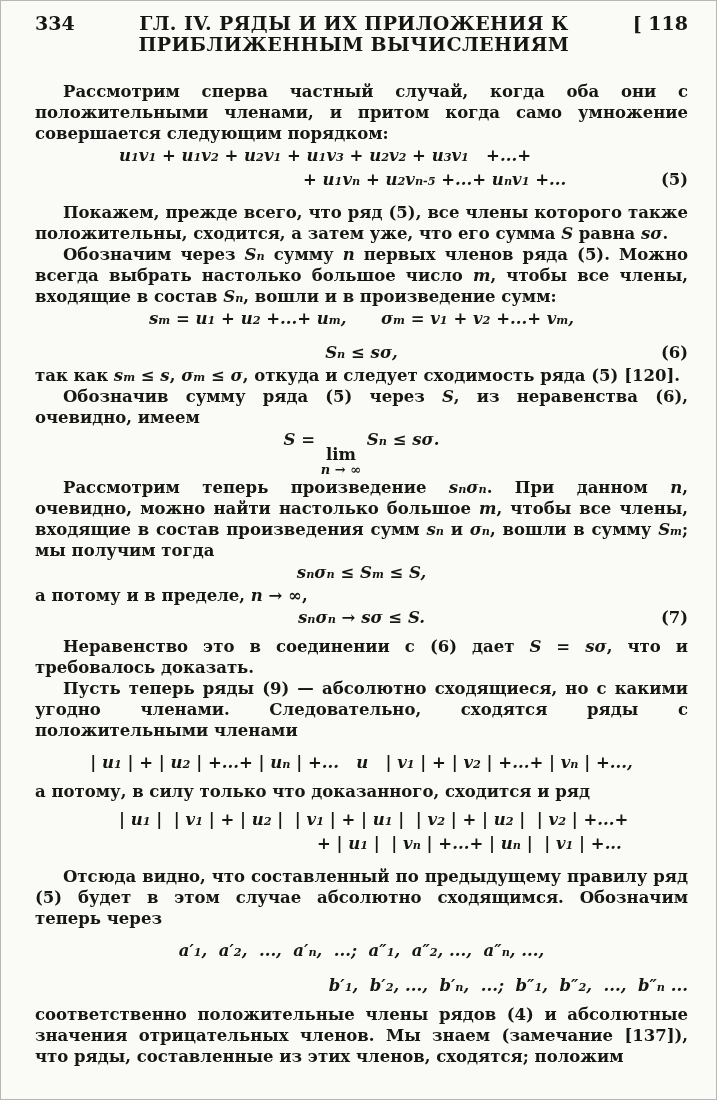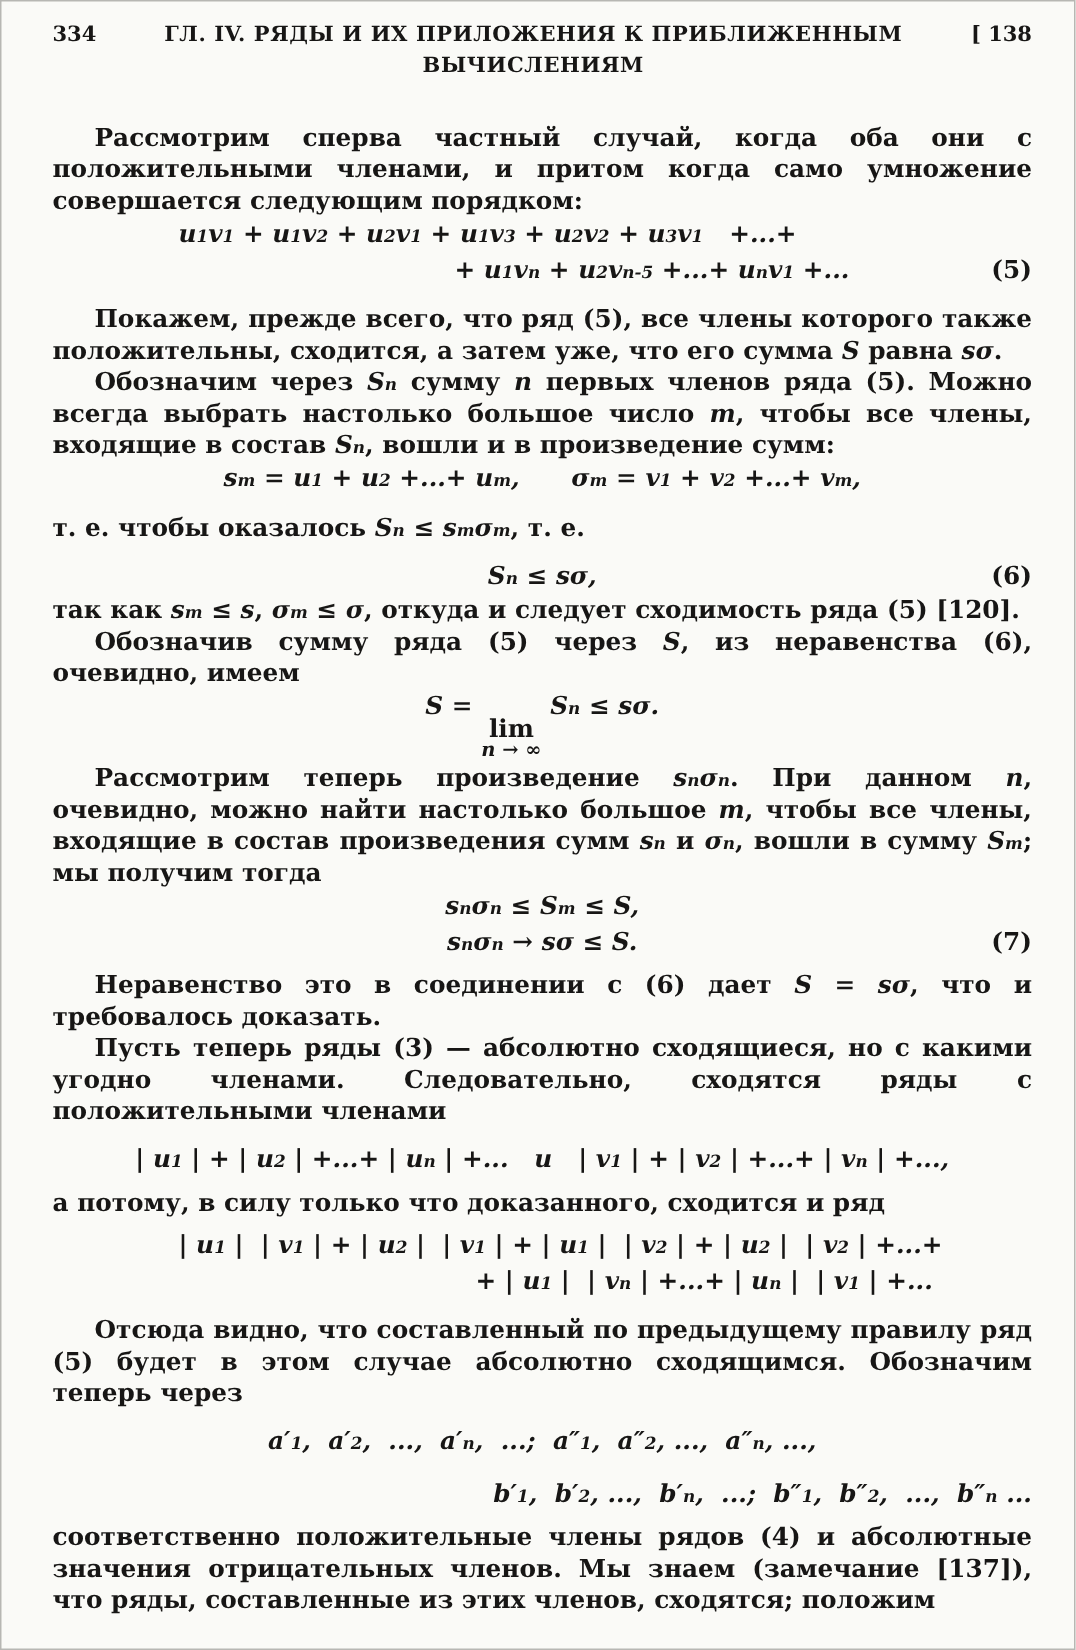--- a/index.html
+++ b/index.html
@@ -12,21 +12,21 @@
   }
   .page {
     position:relative; box-sizing:border-box;
     width:717px; height:1100px;
     padding:12px 28px 0 34px;
     border:1px solid #b7b7b3;
     font-weight:600;
     font-size:16.5px; line-height:21px;
   }
   
-  .header { display:flex; align-items:baseline; font-size:14px; font-weight:700; }
+  .header { display:flex; align-items:baseline; font-size:19px; font-weight:700; }
   .pagenum { min-width:40px; }
   .htitle { flex:1; text-align:center; letter-spacing:.4px; }
   .sref { min-width:52px; text-align:right; }
   
   .para { margin:0; text-align:justify; }
   .para.indent { text-indent:28px; }
   .mi { font-style:italic; }
   
   .formula { position:relative; font-style:italic; line-height:24px; }
   .fline { white-space:pre; }
@@ -52,39 +52,38 @@
   .mt8{margin-top:0} .mt6{margin-top:6px}
 </style>
 </head>
 <body>
 
 <div class="page">
 
   <div class="header">
     <span class="pagenum">334</span>
     <span class="htitle">ГЛ. IV. РЯДЫ И ИХ ПРИЛОЖЕНИЯ К ПРИБЛИЖЕННЫМ ВЫЧИСЛЕНИЯМ</span>
-    <span class="sref">[ 138</span>
+    <span class="sref">[ 118</span>
   </div>
 
   <p class="para indent mt26">Рассмотрим сперва частный случай, когда оба они с положительными членами, и притом когда само умножение совершается следующим порядком:</p>
 
   <div class="formula f5 mt8">
     <div class="fline l1">u<span class="sb">1</span>v<span class="sb">1</span> + u<span class="sb">1</span>v<span class="sb">2</span> + u<span class="sb">2</span>v<span class="sb">1</span> + u<span class="sb">1</span>v<span class="sb">3</span> + u<span class="sb">2</span>v<span class="sb">2</span> + u<span class="sb">3</span>v<span class="sb">1</span>   +...+</div>
     <div class="fline l2">+ u<span class="sb">1</span>v<span class="sb">n</span> + u<span class="sb">2</span>v<span class="sb">n-5</span> +...+ u<span class="sb">n</span>v<span class="sb">1</span> +...</div>
     <span class="ftag tag-bottom">(5)</span>
   </div>
 
   <p class="para indent mt10">Покажем, прежде всего, что ряд (5), все члены которого также положительны, сходится, а затем уже, что его сумма <span class="mi">S</span> равна <span class="mi">sσ</span>.</p>
   <p class="para indent">Обозначим через <span class="mi">S<span class="sb">n</span></span> сумму <span class="mi">n</span> первых членов ряда (5). Можно всегда выбрать настолько большое число <span class="mi">m</span>, чтобы все члены, входящие в состав <span class="mi">S<span class="sb">n</span></span>, вошли и в произведение сумм:</p>
 
   <div class="formula center mt8">
     <span class="fm">s<span class="sb">m</span> = u<span class="sb">1</span> + u<span class="sb">2</span> +...+ u<span class="sb">m</span>,      σ<span class="sb">m</span> = v<span class="sb">1</span> + v<span class="sb">2</span> +...+ v<span class="sb">m</span>,</span>
   </div>
 
-  <p class="para mt10">т. е. чтобы оказалось <span class="mi">S<span class="sb">n</span> ≤ s<span class="sb">m</span>σ<span class="sb">m</span></span>, т. е.</p>
 
   <div class="formula center mt10">
     <span class="fm">S<span class="sb">n</span> ≤ sσ,</span>
     <span class="ftag tag-top">(6)</span>
   </div>
 
   <p class="para mt8">так как <span class="mi">s<span class="sb">m</span> ≤ s</span>, <span class="mi">σ<span class="sb">m</span> ≤ σ</span>, откуда и следует сходимость ряда (5) [120].</p>
   <p class="para indent">Обозначив сумму ряда (5) через <span class="mi">S</span>, из неравенства (6), очевидно, имеем</p>
 
   <div class="formula center mt8">
@@ -93,28 +92,29 @@
         <span class="limunder">n → ∞</span>
       </span><span class="fm"> S<span class="sb">n</span> ≤ sσ.</span>
   </div>
 
   <p class="para indent mt8">Рассмотрим теперь произведение <span class="mi">s<span class="sb">n</span>σ<span class="sb">n</span></span>. При данном <span class="mi">n</span>, очевидно, можно найти настолько большое <span class="mi">m</span>, чтобы все члены, входящие в состав произведения сумм <span class="mi">s<span class="sb">n</span></span> и <span class="mi">σ<span class="sb">n</span></span>, вошли в сумму <span class="mi">S<span class="sb">m</span></span>; мы получим тогда</p>
 
   <div class="formula center mt8">
     <span class="fm">s<span class="sb">n</span>σ<span class="sb">n</span> ≤ S<span class="sb">m</span> ≤ S,</span>
   </div>
 
+  <p class="para mt8">а потому и в пределе, <span class="mi">n → ∞</span>,</p>
 
   <div class="formula center mt8">
     <span class="fm">s<span class="sb">n</span>σ<span class="sb">n</span> → sσ ≤ S.</span>
     <span class="ftag tag-top">(7)</span>
   </div>
 
   <p class="para indent mt6">Неравенство это в соединении с (6) дает <span class="mi">S = sσ</span>, что и требовалось доказать.</p>
-  <p class="para indent">Пусть теперь ряды (3) — абсолютно сходящиеся, но с какими угодно членами. Следовательно, сходятся ряды с положительными членами</p>
+  <p class="para indent">Пусть теперь ряды (9) — абсолютно сходящиеся, но с какими угодно членами. Следовательно, сходятся ряды с положительными членами</p>
 
   <div class="formula center mt10">
     <span class="fm">| u<span class="sb">1</span> | + | u<span class="sb">2</span> | +...+ | u<span class="sb">n</span> | +...   и   | v<span class="sb">1</span> | + | v<span class="sb">2</span> | +...+ | v<span class="sb">n</span> | +...,</span>
   </div>
 
   <p class="para mt6">а потому, в силу только что доказанного, сходится и ряд</p>
 
   <div class="formula fprod mt6">
     <div class="fline l1">| u<span class="sb">1</span> |  | v<span class="sb">1</span> | + | u<span class="sb">2</span> |  | v<span class="sb">1</span> | + | u<span class="sb">1</span> |  | v<span class="sb">2</span> | + | u<span class="sb">2</span> |  | v<span class="sb">2</span> | +...+</div>
     <div class="fline l2">+ | u<span class="sb">1</span> |  | v<span class="sb">n</span> | +...+ | u<span class="sb">n</span> |  | v<span class="sb">1</span> | +...</div>

